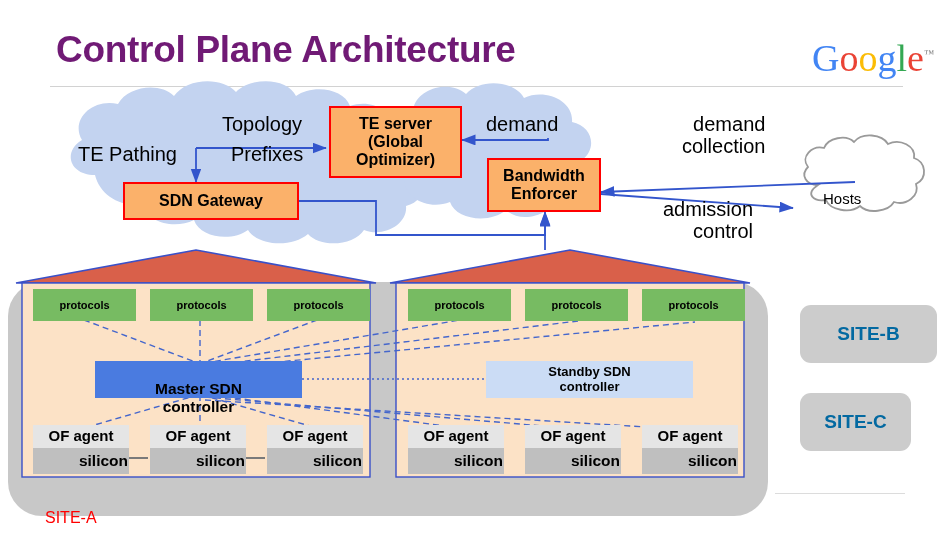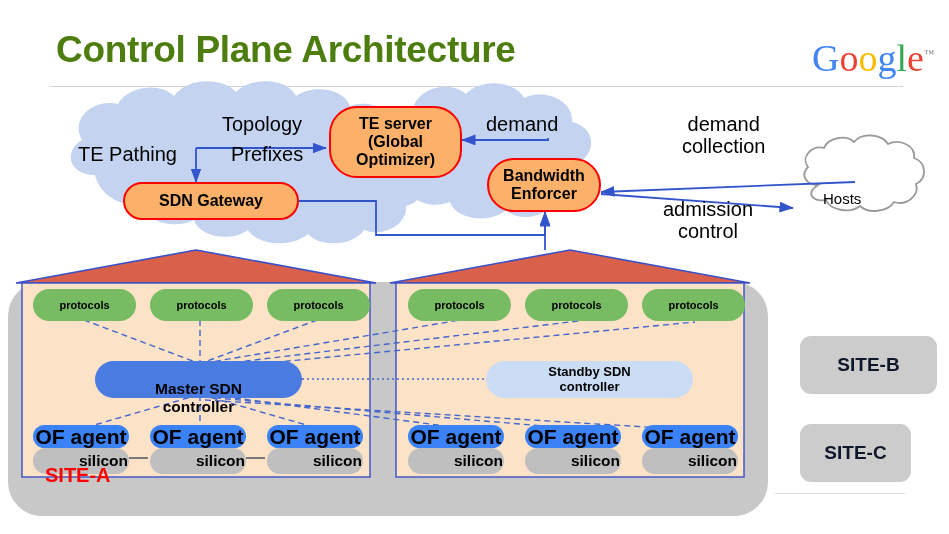--- a/index.html
+++ b/index.html
@@ -21,21 +21,21 @@
     height: 534px;
   }
 
   
   #page-title {
     position: absolute;
     left: 56px;
     top: 29px;
     font-size: 37px;
     font-weight: bold;
-    color: #4d7c0f;
+    color: #701a75;
     letter-spacing: -0.3px;
     white-space: nowrap;
   }
   #header-rule {
     position: absolute;
     left: 50px;
     top: 86px;
     width: 853px;
     height: 1px;
     background: #d2d2d2;
@@ -81,72 +81,70 @@
   .box {
     position: absolute;
     box-sizing: border-box;
     display: flex;
     align-items: center;
     justify-content: center;
     text-align: center;
     font-weight: bold;
     color: #000;
     line-height: 1.12;
-    border-radius: 28px;
   }
   .orange-box {
     background: #FBB16A;
     border: 2.5px solid #FF0000;
     font-size: 16px;
   }
   .green-box {
     background: #77BB62;
     font-size: 11px;
   }
   .magenta-box {
-    background: #3b82f6;
-    font-size: 21px;
+    background: #e5e5e5;
+    font-size: 15px;
   }
   .silicon-box {
     background: #BFBFBF;
     font-size: 15.5px;
     padding-left: 45px;
   }
   .master-box {
     background: #4A7BE0;
     font-size: 15.5px;
   }
   .standby-box {
     background: #CBDCF5;
     font-size: 13px;
   }
   .site-pill {
     background: #CCCCCC;
     border-radius: 11px;
-    color: #0f172a;
+    color: #0369a1;
     font-size: 19px;
     font-weight: bold;
-    margin-top: 31px;
   }
   .flow-label {
     position: absolute;
     color: #000;
     font-weight: normal;
     font-size: 20px;
     line-height: 1.12;
     white-space: pre;
-    text-align: center;
+    text-align: right;
   }
   #site-a-label {
     position: absolute;
     left: 45px;
-    top: 464px;
+    top: 509px;
     color: #FF0000;
-    font-size: 20px;
-    font-weight: bold;
+    font-size: 16px;
+    font-weight: normal;
   }
   #hosts-label {
     position: absolute;
     left: 823px;
     top: 190px;
     font-size: 15px;
     color: #000;
   }
 </style>
 </head>

